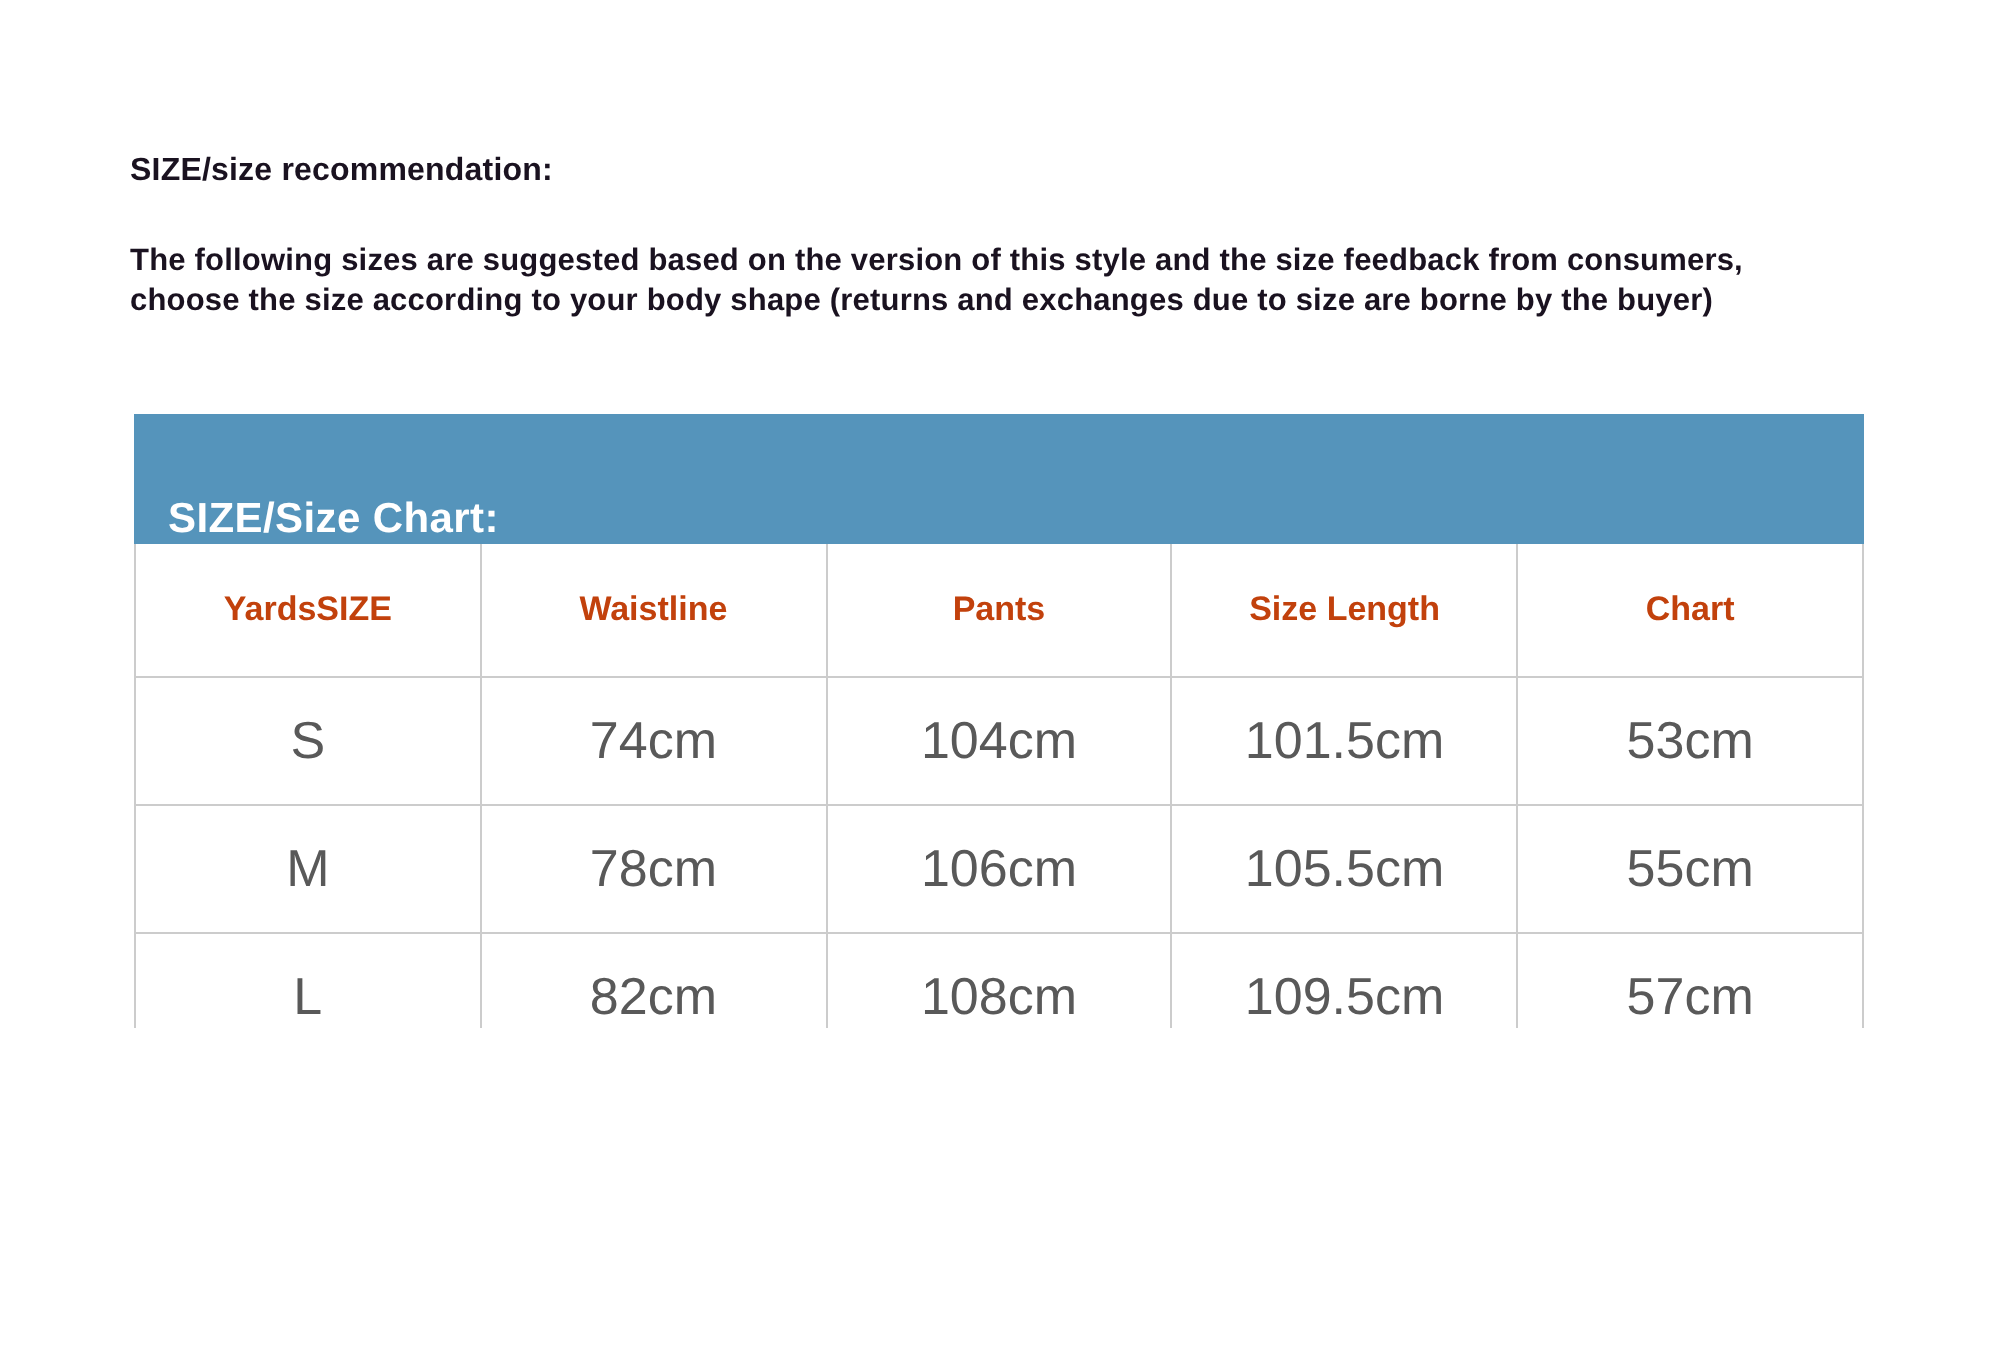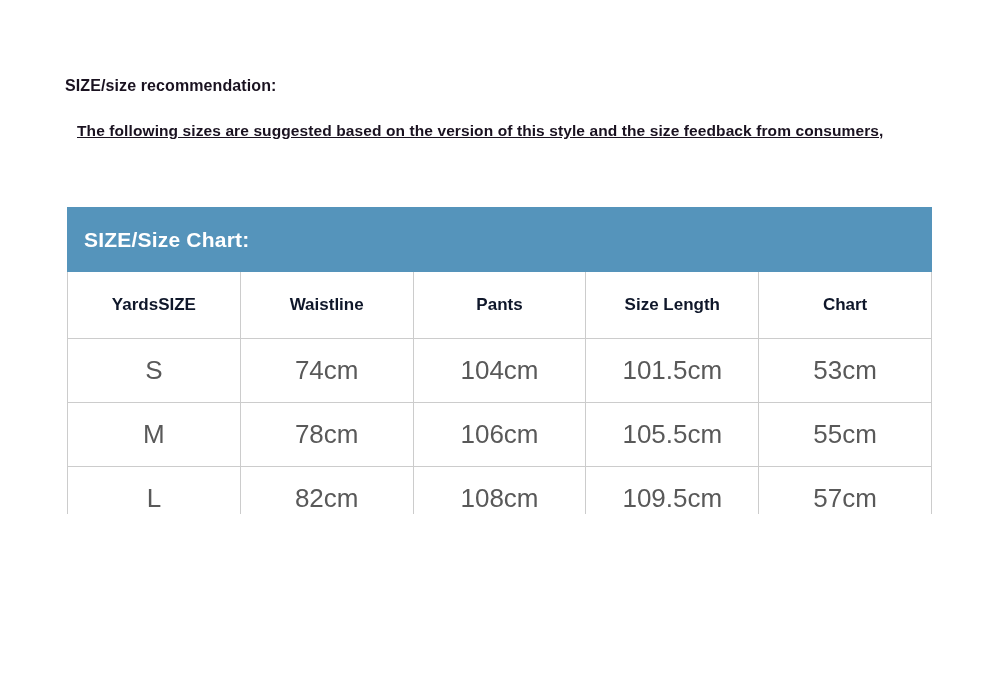--- a/index.html
+++ b/index.html
@@ -20,39 +20,38 @@
     position: absolute;
     left: 65px;
     top: 77px;
     font-size: 16px;
     font-weight: bold;
     color: #1a1220;
     letter-spacing: 0.1px;
   }
   .rec-paragraph {
     position: absolute;
-    left: 77px;
+    left: 65px;
     top: 121px;
     width: 890px;
     font-size: 15.5px;
     font-weight: bold;
     color: #1a1220;
     line-height: 19.7px;
     letter-spacing: 0.1px;
-    text-decoration: underline;
   }
   .chart-title-bar {
     position: absolute;
     left: 67px;
     top: 207px;
     width: 865px;
     height: 65px;
     background: #5594bb;
     display: flex;
-    align-items: center;
+    align-items: flex-end;
     box-sizing: border-box;
     padding-left: 17px;
   }
   .chart-title-bar .title {
     color: #ffffff;
     font-size: 21px;
     font-weight: bold;
     letter-spacing: 0.2px;
   }
   table.size-table {
@@ -67,38 +66,39 @@
     border: 1px solid #cccccc;
     text-align: center;
     vertical-align: middle;
     background: #ffffff;
   }
   table.size-table tr.header-row th {
     border-top: none;
     height: 64px;
     font-size: 17px;
     font-weight: bold;
-    color: #0f172a;
+    color: #c2410c;
   }
   table.size-table tr.data-row td {
     height: 61px;
     font-size: 26px;
     font-weight: normal;
     color: #595959;
   }
 </style>
 </head>
 <body>
 
 <div class="page">
 
   <div class="rec-heading">SIZE/size recommendation:</div>
 
   <div class="rec-paragraph">
     <div>The following sizes are suggested based on the version of this style and the size feedback from consumers,</div>
+    <div>choose the size according to your body shape (returns and exchanges due to size are borne by the buyer)</div>
   </div>
 
   <div class="chart-title-bar">
     <span class="title">SIZE/Size Chart:</span>
   </div>
 
   <table class="size-table">
     <tbody>
       <tr class="header-row">
         <th>YardsSIZE</th>

